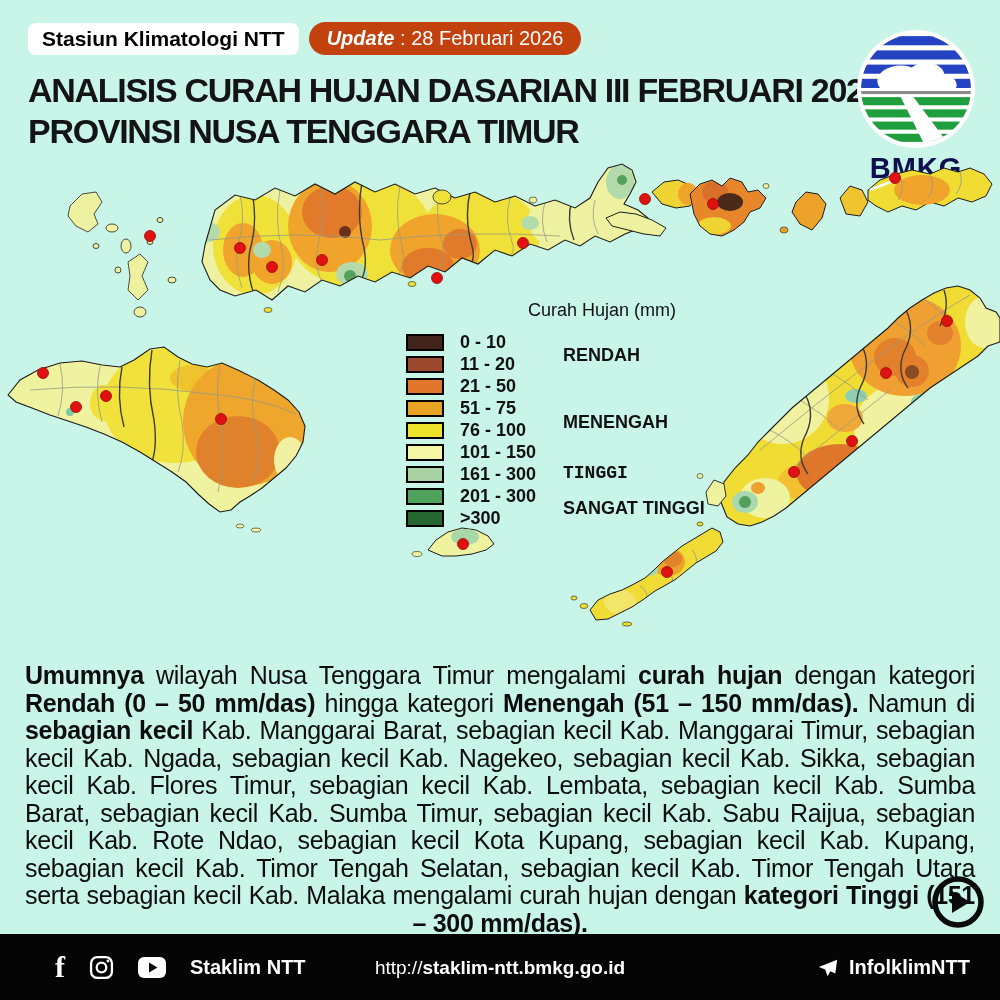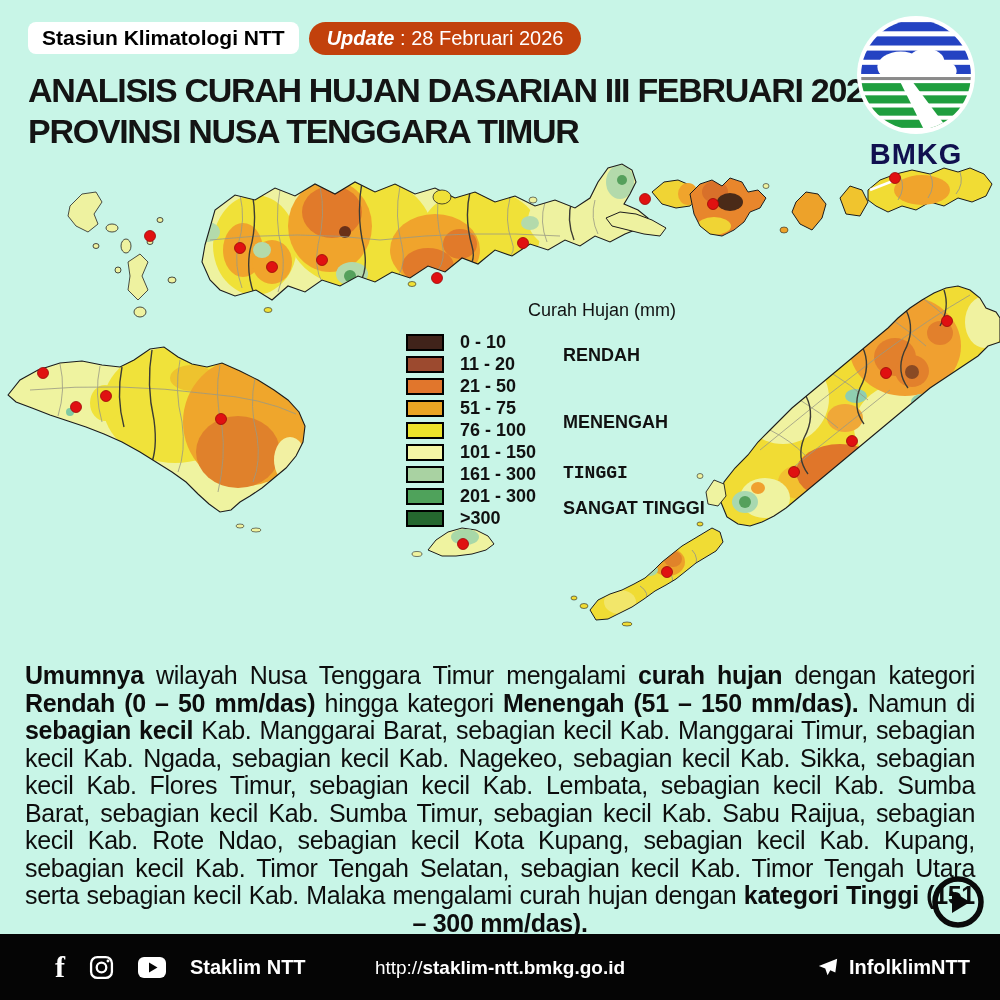--- a/index.html
+++ b/index.html
@@ -1,27 +1,27 @@
 <!DOCTYPE html>
 <html><head>
 <meta charset="utf-8">
 <style>
   html,body{margin:0;padding:0;}
   .poster{
     position:relative; width:1000px; height:1000px; overflow:hidden;
     background:#c8f5e7; font-family:"Liberation Sans", sans-serif; color:#111;
   }
   
-  .badges{position:absolute; top:22px; left:28px; display:flex; gap:10px; align-items:flex-start;}
+  .badges{position:absolute; top:22px; left:28px; display:flex; gap:10px; align-items:center;}
   .badge-white{background:#fff; border-radius:8px; padding:4px 14px; font-size:21px; font-weight:bold; color:#000;}
   .badge-black{background:#c2410c; color:#fff; border-radius:19px; padding:5px 18px; font-size:20px;}
   .badge-black .upd{font-style:italic; font-weight:bold;}
   .title{position:absolute; top:70px; left:28px; font-size:34px; font-weight:bold;
          letter-spacing:-1.3px; line-height:1.22; color:#141414;}
-  .logo{position:absolute; top:14px; right:18px; width:132px; text-align:center;}
+  .logo{position:absolute; top:28px; right:18px; width:132px; text-align:center;}
   .logo-text{font-size:29px; font-weight:bold; color:#10104f; letter-spacing:1px; margin-top:-2px;}
   
   .map{position:absolute; top:150px; left:0; width:1000px; height:500px;}
   
   .legend{position:absolute; left:398px; top:300px; width:400px; height:230px; z-index:5;}
   .legend-title{font-size:18px; font-weight:normal; padding-left:8px;text-align:center;}
   .legend-rows{position:absolute; top:31px; left:8px;}
   .lrow{display:flex; align-items:center; height:22px;}
   .swatch{width:38px; height:17px; border:2px solid #000; box-sizing:border-box; flex:none;}
   .lrange{font-size:18px; font-weight:bold; margin-left:16px; white-space:nowrap;}
@@ -34,21 +34,21 @@
   .analysis .b{font-weight:bold;}
   
   .play{position:absolute; right:14px; bottom:70px; width:56px; height:56px;}
   
   .footer{position:absolute; left:0; bottom:0; width:1000px; height:66px; background:#050505;
           display:flex; align-items:center; color:#fff;}
   .f-left{display:flex; align-items:center; gap:24px; margin-left:55px;}
   .f-handle{font-size:20px; font-weight:bold; white-space:nowrap;}
   .fb{font-size:30px; font-weight:bold; font-family:"Liberation Serif", serif; line-height:1;}
   .f-center{position:absolute; left:0; right:0; text-align:center; font-size:19px; line-height:23px;}
-  .f-right{position:absolute; right:30px; display:flex; align-items:center; gap:10px;}
+  .f-right{position:absolute; right:30px; display:flex; align-items:flex-end; gap:10px;}
   .ico{display:inline-flex; align-items:center; justify-content:center;}
 </style>
 </head>
 <body>
 
 <div class="poster" style="background: rgb(200, 245, 231);">
 
   <div class="badges">
     <div class="badge-white">Stasiun Klimatologi NTT</div>
     <div class="badge-black"><span class="upd">Update</span><span> : 28 Februari 2026</span></div>

